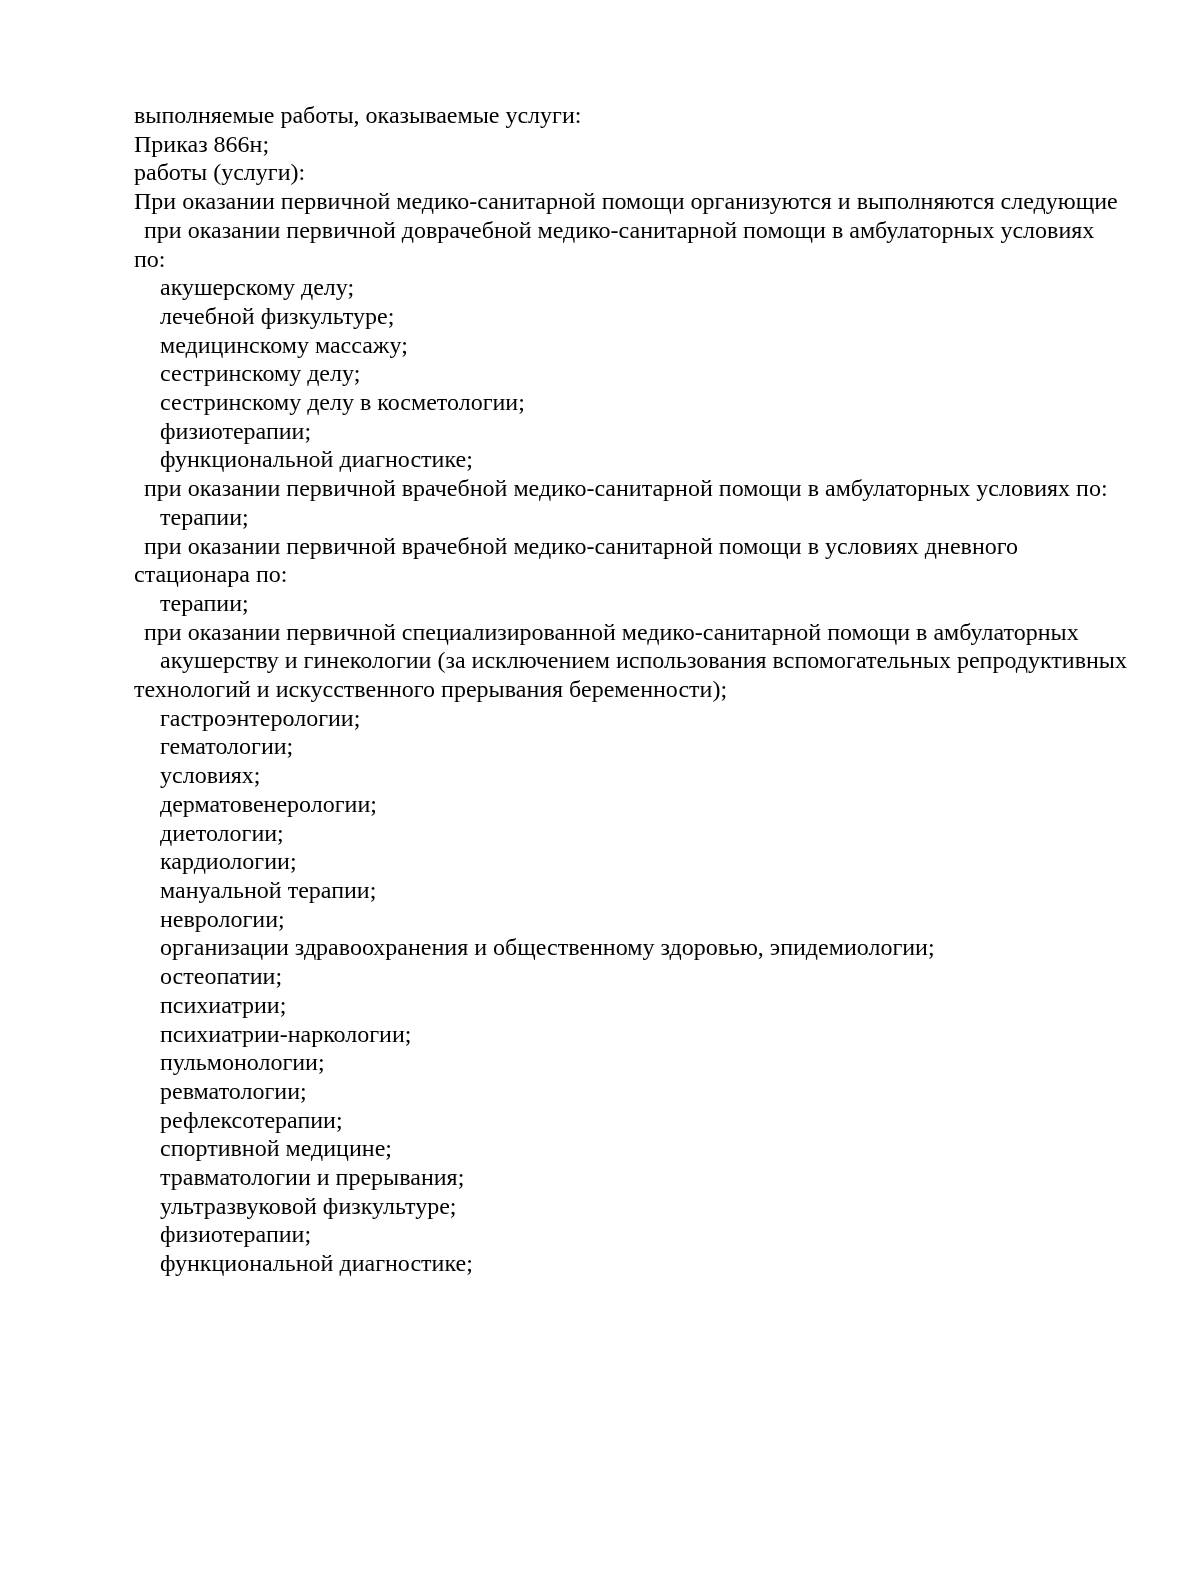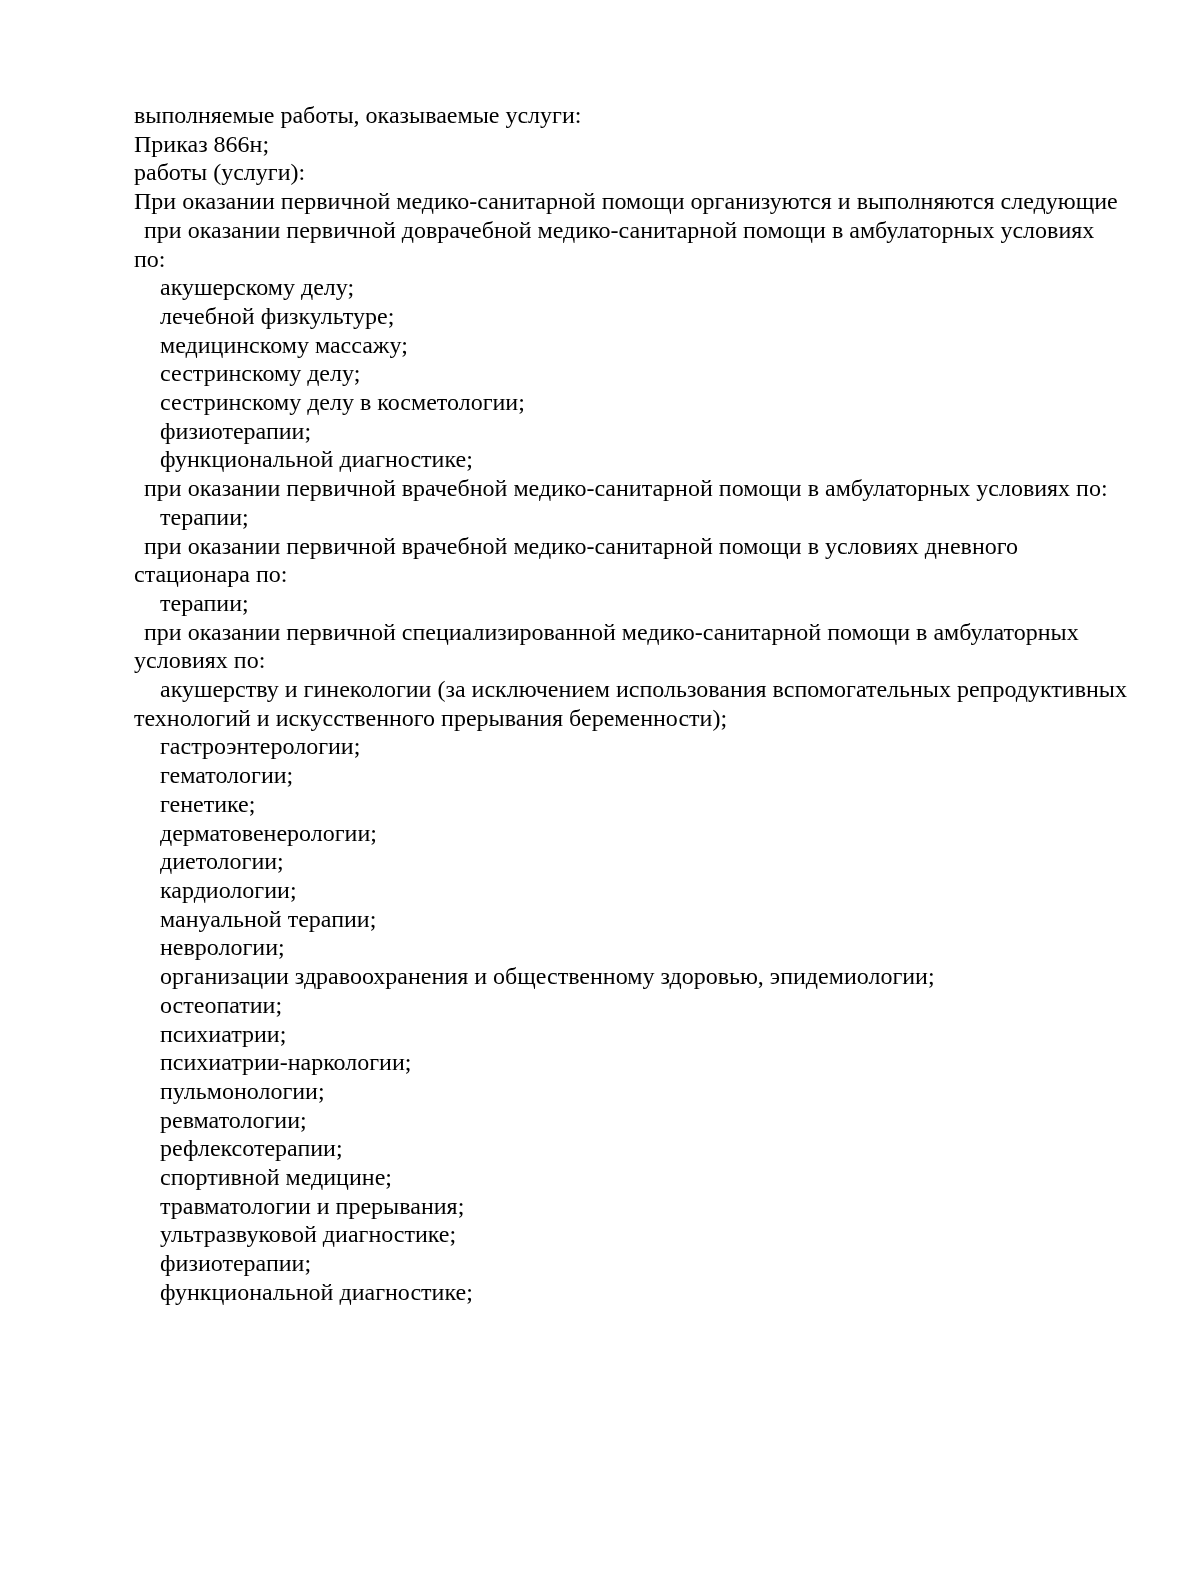--- a/index.html
+++ b/index.html
@@ -56,37 +56,36 @@
       <div class="line indent-2">сестринскому делу;</div>
       <div class="line indent-2">сестринскому делу в косметологии;</div>
       <div class="line indent-2">физиотерапии;</div>
       <div class="line indent-2">функциональной диагностике;</div>
       <div class="line indent-1">при оказании первичной врачебной медико-санитарной помощи в амбулаторных условиях по:</div>
       <div class="line indent-2">терапии;</div>
       <div class="line indent-1">при оказании первичной врачебной медико-санитарной помощи в условиях дневного</div>
       <div class="line indent-0">стационара по:</div>
       <div class="line indent-2">терапии;</div>
       <div class="line indent-1">при оказании первичной специализированной медико-санитарной помощи в амбулаторных</div>
-      <div class="line indent-0">условиях по:</div>
       <div class="line indent-2">акушерству и гинекологии (за исключением использования вспомогательных репродуктивных</div>
       <div class="line indent-0">технологий и искусственного прерывания беременности);</div>
       <div class="line indent-2">гастроэнтерологии;</div>
       <div class="line indent-2">гематологии;</div>
-      <div class="line indent-2">генетике;</div>
+      <div class="line indent-2">условиях;</div>
       <div class="line indent-2">дерматовенерологии;</div>
       <div class="line indent-2">диетологии;</div>
       <div class="line indent-2">кардиологии;</div>
       <div class="line indent-2">мануальной терапии;</div>
       <div class="line indent-2">неврологии;</div>
       <div class="line indent-2">организации здравоохранения и общественному здоровью, эпидемиологии;</div>
       <div class="line indent-2">остеопатии;</div>
       <div class="line indent-2">психиатрии;</div>
       <div class="line indent-2">психиатрии-наркологии;</div>
       <div class="line indent-2">пульмонологии;</div>
       <div class="line indent-2">ревматологии;</div>
       <div class="line indent-2">рефлексотерапии;</div>
       <div class="line indent-2">спортивной медицине;</div>
       <div class="line indent-2">травматологии и прерывания;</div>
-      <div class="line indent-2">ультразвуковой диагностике;</div>
+      <div class="line indent-2">ультразвуковой физкультуре;</div>
       <div class="line indent-2">физиотерапии;</div>
       <div class="line indent-2">функциональной диагностике;</div>
     </div>
 </div>
 
 </body></html>

